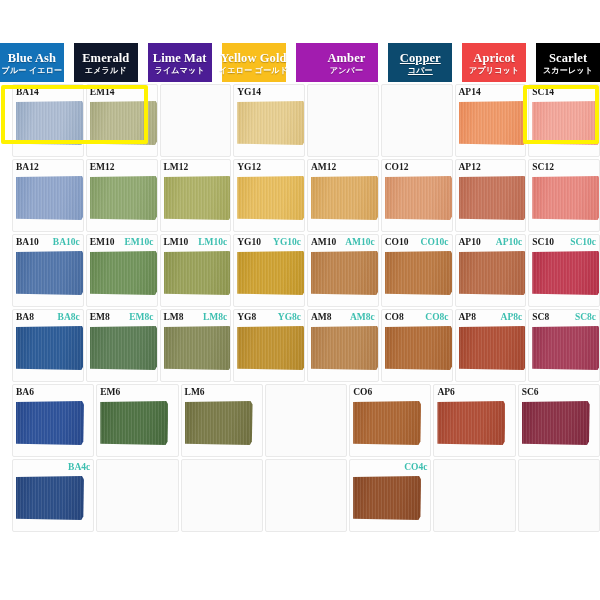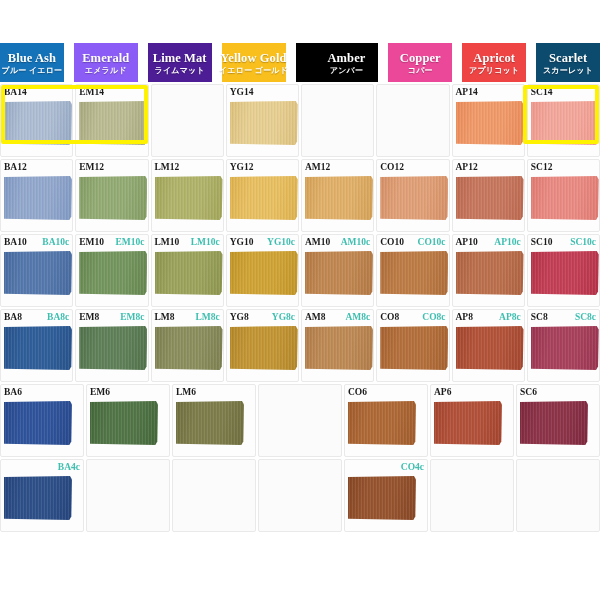--- a/index.html
+++ b/index.html
@@ -58,20 +58,21 @@
   
   .grid {
     position: absolute;
     top: 84px; left: 0;
     width: 600px;
   }
   .grid-row {
     display: flex;
     width: 600px;
     height: 75px;
+    padding-left: 12px;
   }
   .cell {
     flex: 1 1 0;
     min-width: 0;
     position: relative;
     margin-right: 2px;
     margin-bottom: 2px;
     background: #fdfdfd;
     border: 1px solid #e9e9e9;
     border-radius: 2px;
@@ -146,45 +147,45 @@
 </head>
 <body>
 
 <div id="root">
 
   <div class="header-row">
       <div class="hdr-cell" style="background: rgb(19, 114, 184);">
         <div class="hdr-en">Blue Ash</div>
         <div class="hdr-jp">ブルー イエロー</div>
       </div>
-      <div class="hdr-cell" style="background: #8b5cf6;">
+      <div class="hdr-cell" style="background: #0f172a;">
         <div class="hdr-en">Emerald</div>
         <div class="hdr-jp">エメラルド</div>
       </div>
       <div class="hdr-cell" style="background: #4c1d95;">
         <div class="hdr-en">Lime Mat</div>
         <div class="hdr-jp">ライムマット</div>
       </div>
       <div class="hdr-cell" style="background: rgb(249, 191, 29);">
         <div class="hdr-en">Yellow Gold</div>
         <div class="hdr-jp">イエロー ゴールド</div>
       </div>
-      <div class="hdr-cell" style="background: #000000; padding-left: 19px;">
+      <div class="hdr-cell" style="background: #a21caf; padding-left: 19px;">
         <div class="hdr-en">Amber</div>
         <div class="hdr-jp">アンバー</div>
       </div>
-      <div class="hdr-cell" style="background: #ec4899;">
+      <div class="hdr-cell" style="background: #0c4a6e; text-decoration: underline;">
         <div class="hdr-en">Copper</div>
         <div class="hdr-jp">コパー</div>
       </div>
       <div class="hdr-cell" style="background: #ef4444;">
         <div class="hdr-en">Apricot</div>
         <div class="hdr-jp">アプリコット</div>
       </div>
-      <div class="hdr-cell" style="background: #0c4a6e;">
+      <div class="hdr-cell" style="background: #000000;">
         <div class="hdr-en">Scarlet</div>
         <div class="hdr-jp">スカーレット</div>
       </div>
     </div>
 
   <div class="grid">
       <div class="grid-row">
         <div class="cell">
           <div class="labels">
             <span class="lbl-main">BA14</span>

